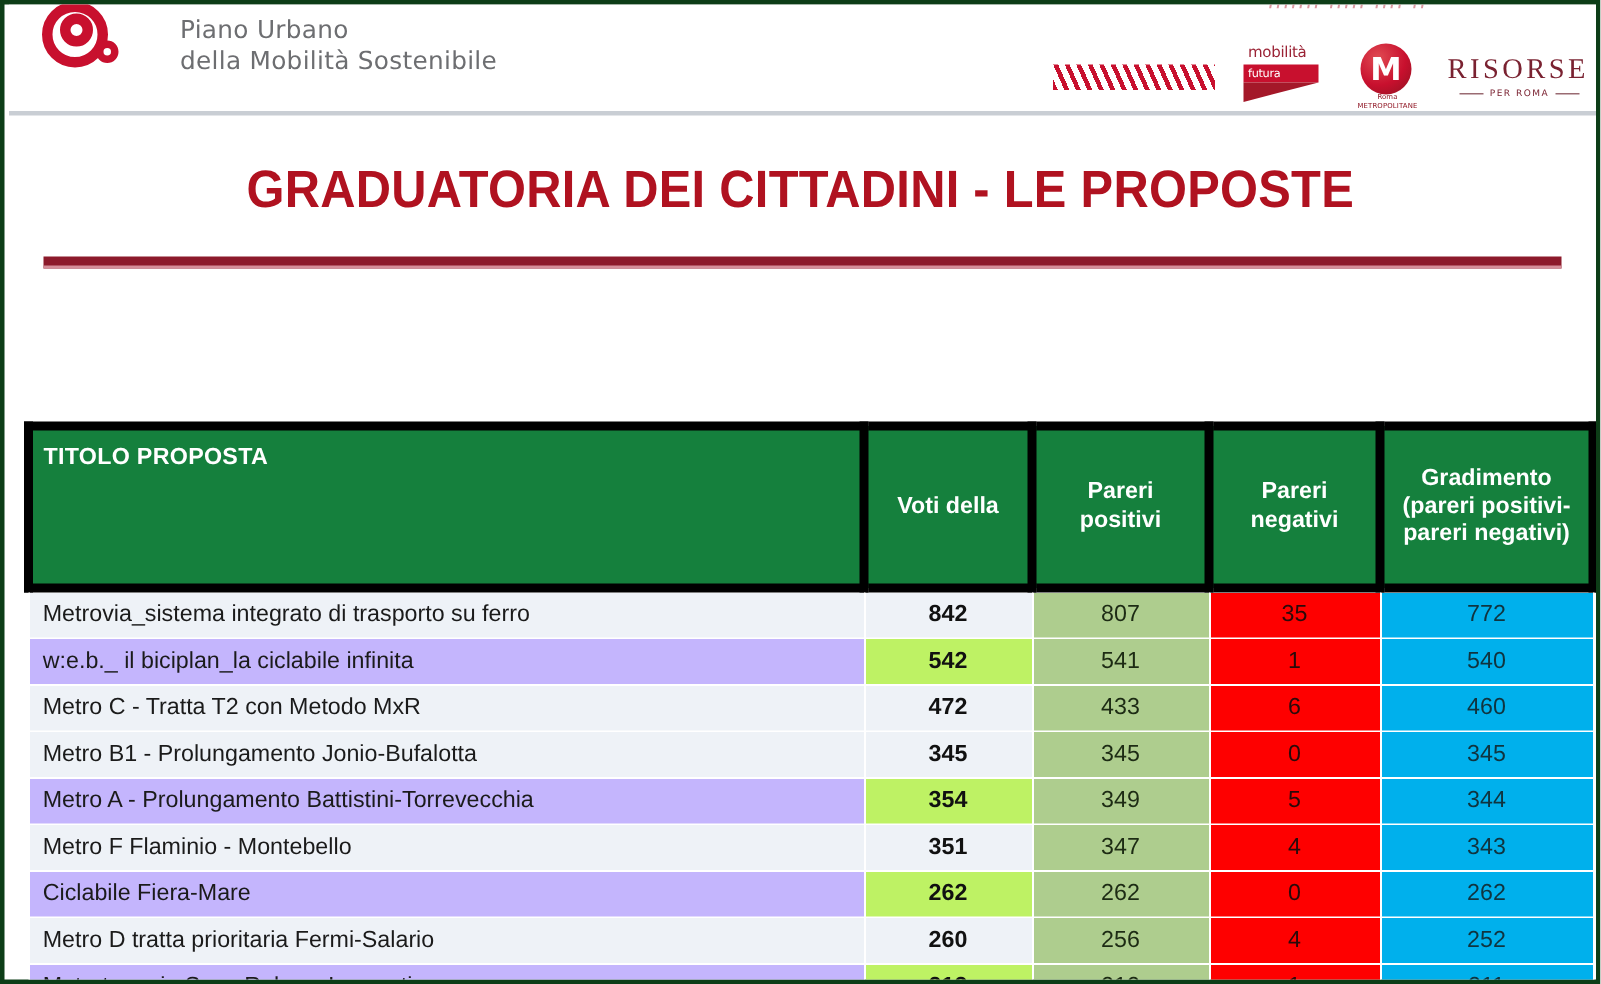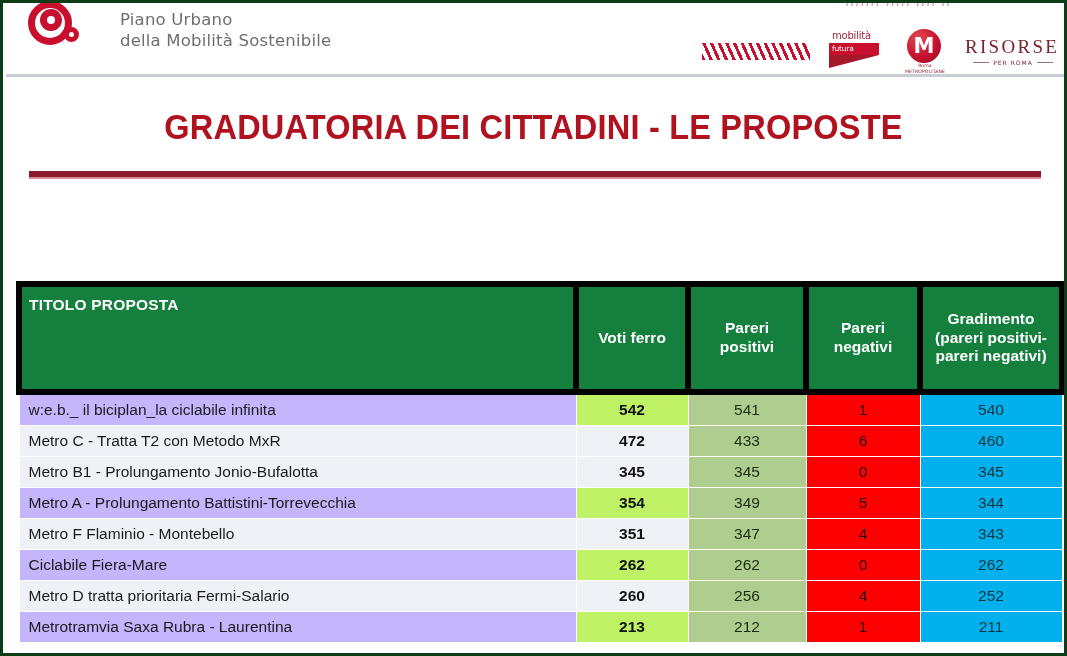--- a/index.html
+++ b/index.html
@@ -391,34 +391,41 @@
       <colgroup>
         <col class="c-title">
           <col class="c-tot">
           <col class="c-pos">
           <col class="c-neg">
           <col class="c-grad">
       </colgroup>
       <thead>
         <tr>
           <th class="h-title">TITOLO PROPOSTA</th>
-          <th>Voti ferro</th>
+          <th>Voti della</th>
           <th>Pareri positivi</th>
           <th>
             <div>Pareri</div>
             <div>negativi</div>
           </th>
           <th>
             <div>Gradimento</div>
             <div>(pareri positivi-</div>
             <div>pareri negativi)</div>
           </th>
         </tr>
       </thead>
       <tbody id="tbody">
+          <tr>
+            <td class="d-title">Metrovia_sistema integrato di trasporto su ferro</td>
+            <td class="d-tot">842</td>
+            <td class="d-pos">807</td>
+            <td class="d-neg">35</td>
+            <td class="d-grad">772</td>
+          </tr>
           <tr class="alt">
             <td class="d-title">w:e.b._ il biciplan_la ciclabile infinita</td>
             <td class="d-tot">542</td>
             <td class="d-pos">541</td>
             <td class="d-neg">1</td>
             <td class="d-grad">540</td>
           </tr>
           <tr>
             <td class="d-title">Metro C - Tratta T2 con Metodo MxR</td>
             <td class="d-tot">472</td>

